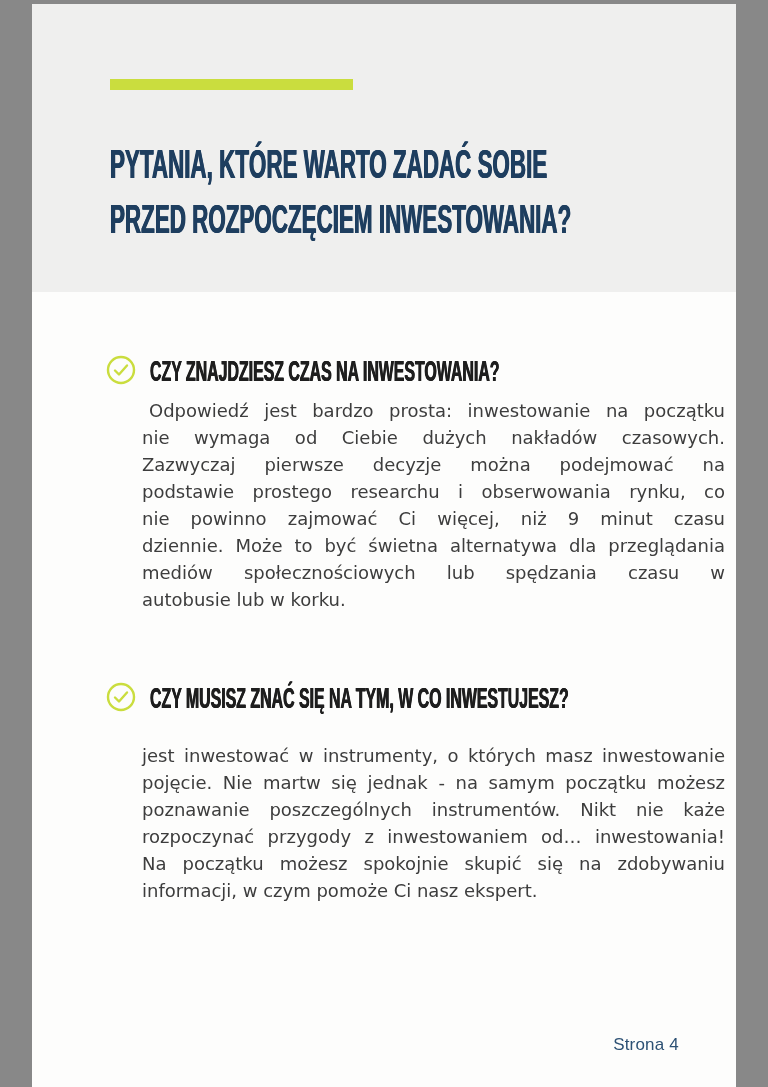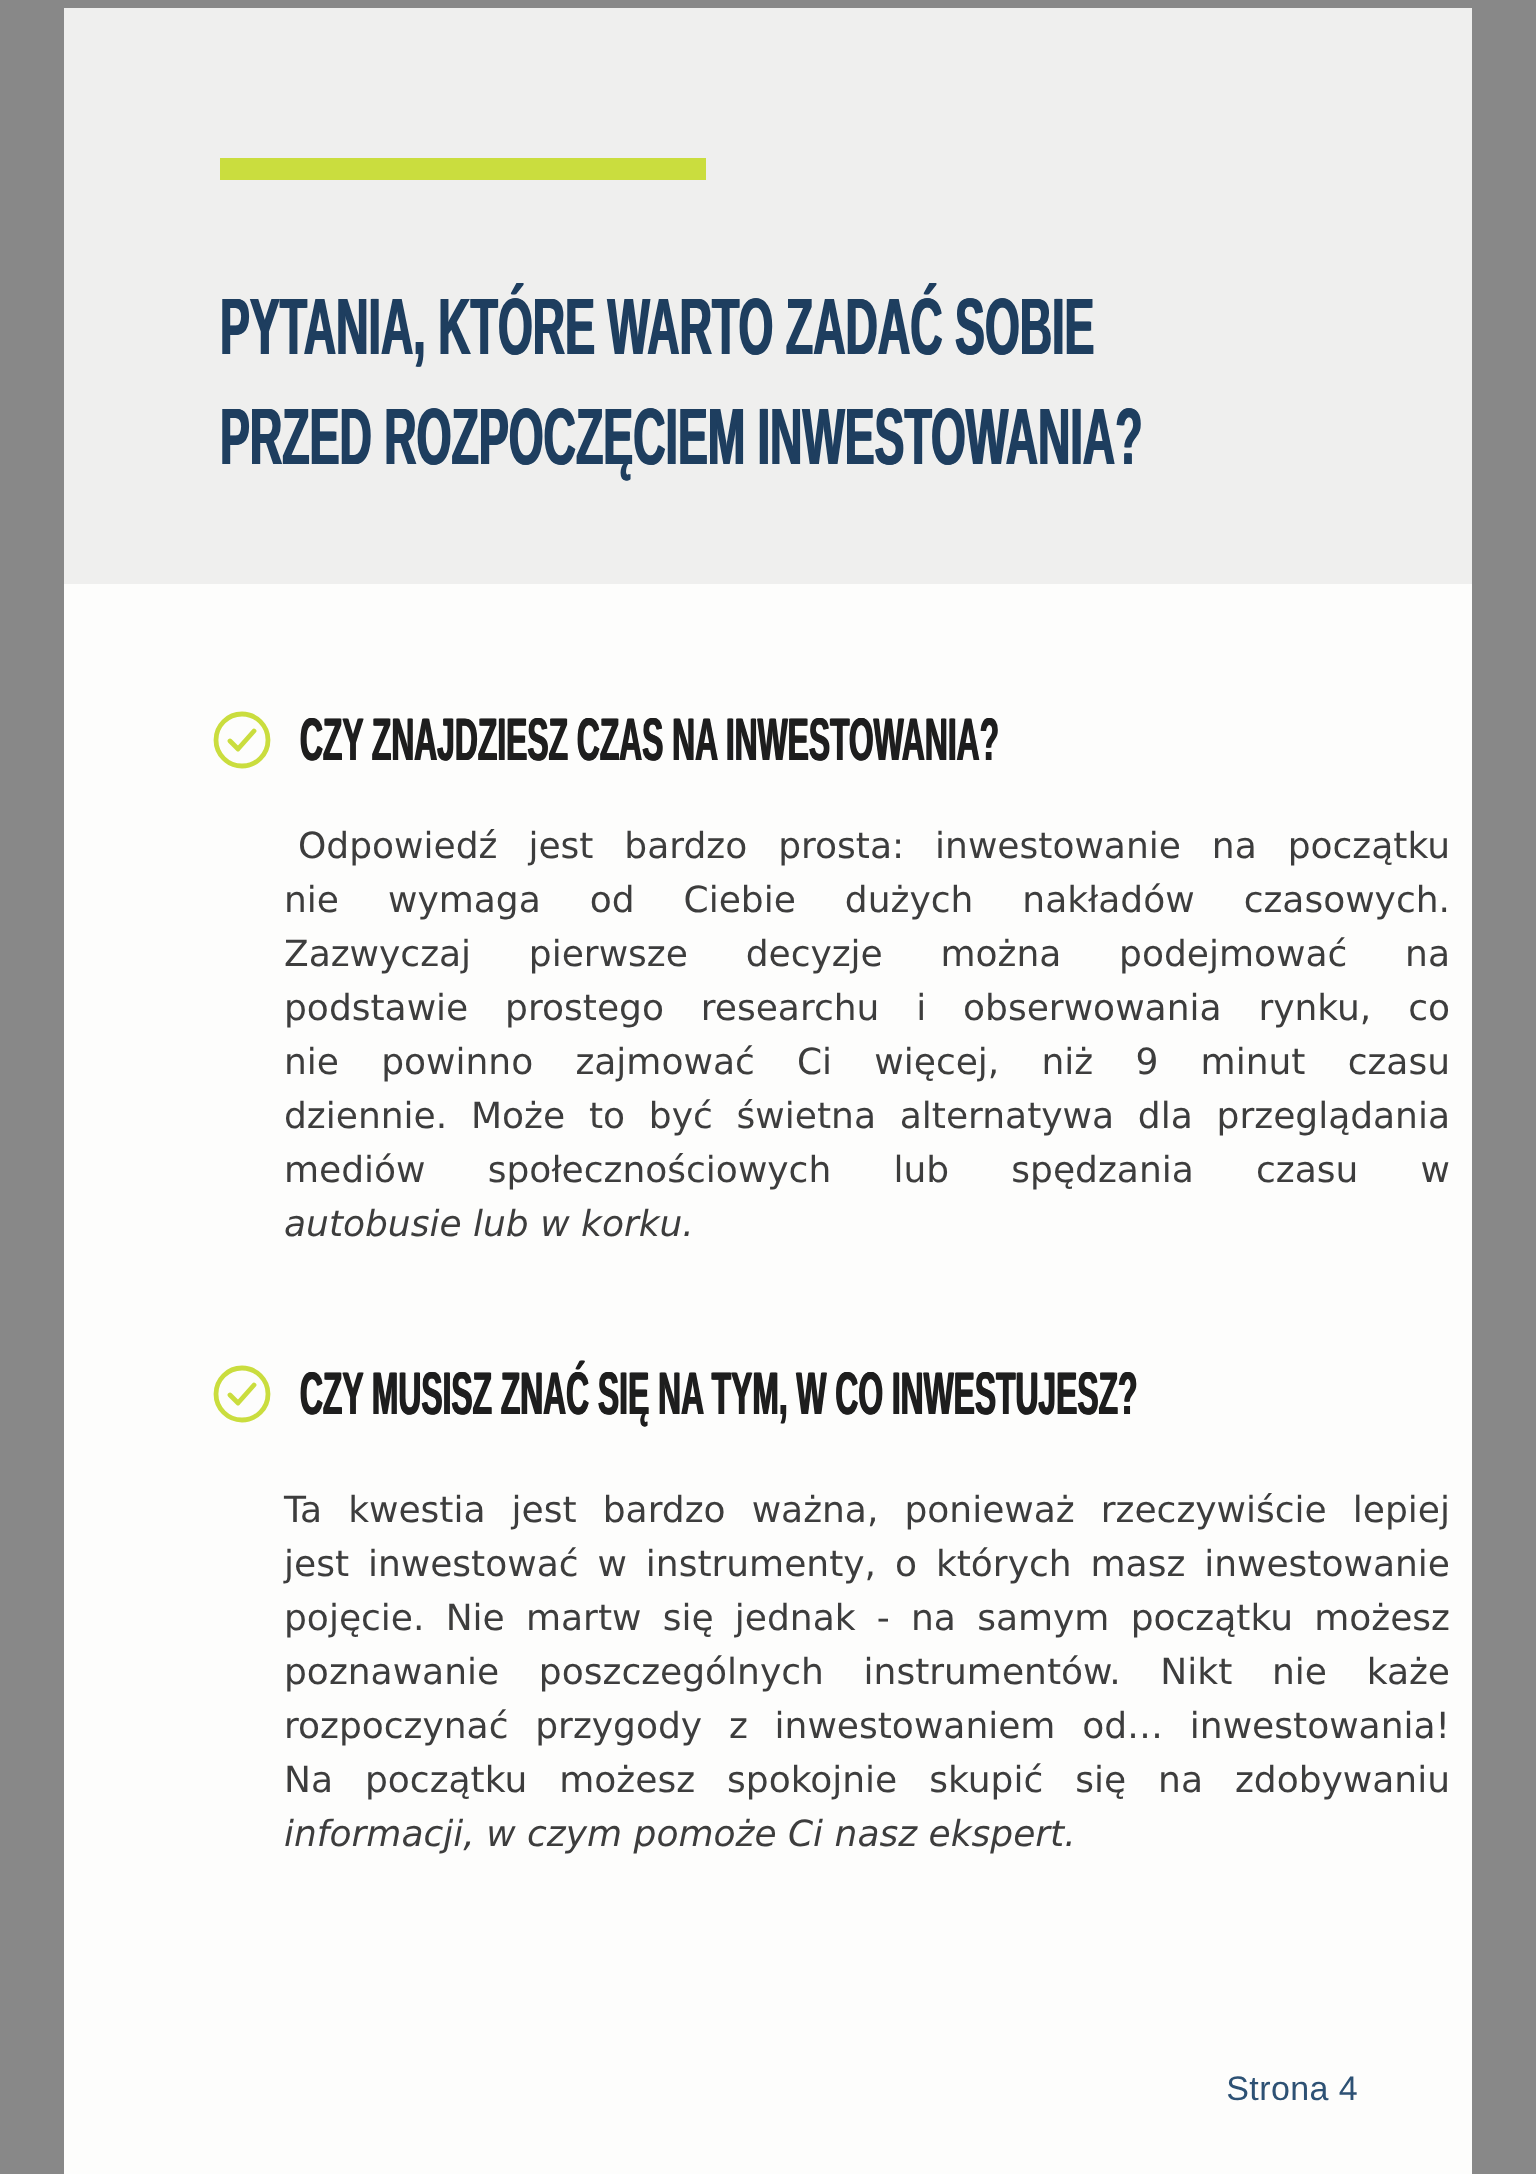--- a/index.html
+++ b/index.html
@@ -40,25 +40,25 @@
     transform:scaleX(0.53); transform-origin:0 0; width:900px;
     text-shadow:0.6px 0 currentColor, -0.6px 0 currentColor;
   }
   .sec1{ top:351px; }
   .sec2{ top:678px; }
   .para{
     position:absolute; left:110px; width:583px;
     font-family:"DejaVu Sans", sans-serif;
     font-size:18px; line-height:27px; color:var(--body);
   }
-  .para-1{ top:406px; }
+  .para-1{ top:393px; }
   .para-2{ top:738px; }
   .para-1 .tline:first-child{ text-indent:7px; }
   .tline{ text-align:justify; text-align-last:justify; }
-  .tline-last{ text-align-last:left;font-style:italic; }
+  .tline-last{ text-align-last:left; }
   .page-number{
     position:absolute; right:57px; top:1031px;
     font-family:"Liberation Sans", sans-serif;
     font-size:17px; color:var(--footer); letter-spacing:0.2px;
   }
 </style>
 </head>
 <body>
 
 <div class="page">
@@ -91,21 +91,20 @@
 
   <div class="section-head sec2">
     <svg class="check-icon" viewBox="0 0 30 30">
       <circle cx="15" cy="15" r="13" fill="none" stroke="#cadd3e" stroke-width="2.4"></circle>
       <path d="M9 15.5 L13 19.5 L21 10.5" fill="none" stroke="#cadd3e" stroke-width="2.4" stroke-linecap="round" stroke-linejoin="round"></path>
     </svg>
     <div class="sec-title">CZY MUSISZ ZNAĆ SIĘ NA TYM, W CO INWESTUJESZ?</div>
   </div>
 
   <div class="para para-2">
-      <div class="tline">Ta kwestia jest bardzo ważna, ponieważ rzeczywiście lepiej</div>
       <div class="tline">jest inwestować w instrumenty, o których masz inwestowanie</div>
       <div class="tline">pojęcie. Nie martw się jednak - na samym początku możesz</div>
       <div class="tline">poznawanie poszczególnych instrumentów. Nikt nie każe</div>
       <div class="tline">rozpoczynać przygody z inwestowaniem od… inwestowania!</div>
       <div class="tline">Na początku możesz spokojnie skupić się na zdobywaniu</div>
       <div class="tline tline-last">informacji, w czym pomoże Ci nasz ekspert.</div>
     </div>
 
   <div class="page-number">Strona 4</div>
 

